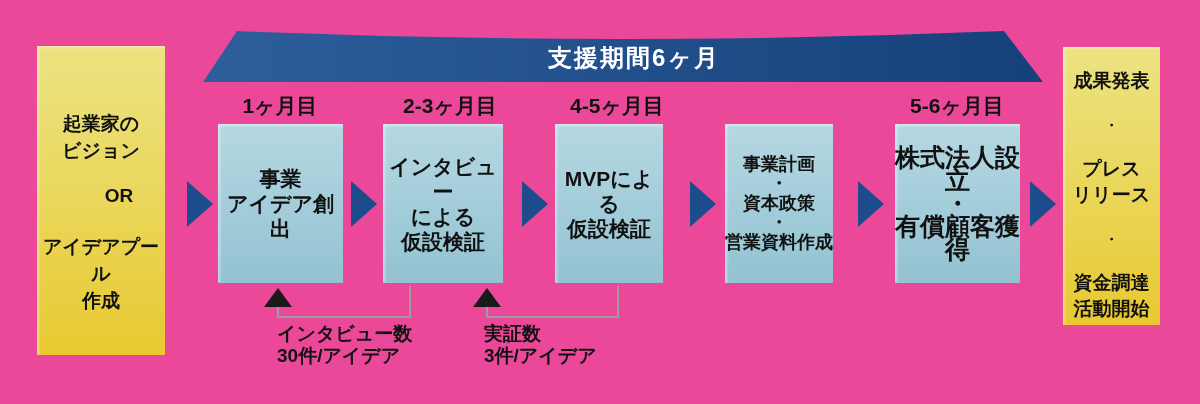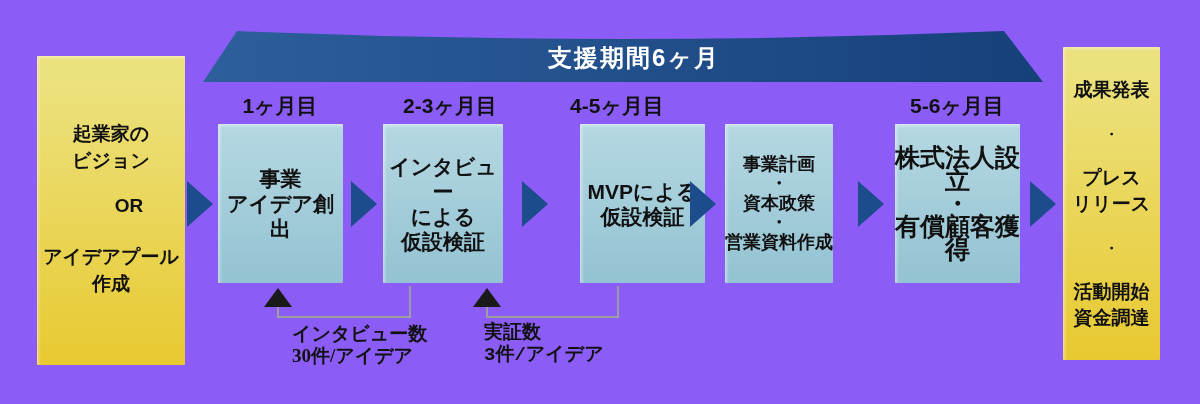--- a/index.html
+++ b/index.html
@@ -1,18 +1,18 @@
 <!DOCTYPE html>
 <html lang="ja" style="--banner-left: #2d5f9c; --banner-right: #16407a; --flow-arrow: #1c4c8b; --stage-box-top: #b5d8e2; --stage-box-bottom: #93c2d2; --yellow-top: #ebe17d; --yellow-bottom: #e8c931; --text: #111111; --connector: #9d9d9d; --marker: #1a1a1a;"><head>
 <meta charset="utf-8">
 <style>
   html,body{margin:0;padding:0;background:#fff;}
   body{font-family:"Liberation Sans","DejaVu Sans",sans-serif;}
   .canvas{
-    position:relative;width:1200px;height:404px;background:#8b5cf6;
+    position:relative;width:1200px;height:404px;background:#ec4899;
     overflow:hidden;color:var(--text,#111);font-weight:bold;
   }
   .overlay{position:absolute;left:0;top:0;width:1200px;height:404px;pointer-events:none;}
   .banner-label{
     position:absolute;left:484px;top:44px;width:300px;height:27px;
     text-align:center;font-size:24px;line-height:27px;color:#fff;letter-spacing:2px;
   }
   .period-label{
     position:absolute;top:95px;width:160px;text-align:center;
     font-size:21px;line-height:21px;color:var(--text,#111);
@@ -26,25 +26,25 @@
   }
   .stage-text{white-space:pre-line;font-size:21px;line-height:25px;color:var(--text,#111);}
   .stage-text.small{font-size:18px;line-height:19.5px;}
   .stage-text.mid{font-size:25px;line-height:23px;}
   .ybox{
     position:absolute;
     background:linear-gradient(180deg,var(--yellow-top,#ebe17d) 8%,var(--yellow-bottom,#e8c931) 100%);
     box-shadow:inset 2px 2px 3px rgba(255,255,255,.4);
     text-align:center;color:var(--text,#111);border-radius:1px;
   }
-  .ybox.source{left:37px;top:56px;width:148px;height:309px;padding-top:64px;box-sizing:border-box;font-size:19px;}
+  .ybox.source{left:37px;top:46px;width:128px;height:309px;padding-top:64px;box-sizing:border-box;font-size:19px;}
   .src-block{white-space:pre-line;line-height:27px;}
   .src-or{margin-top:18px;line-height:27px;margin-left:36px;}
   .src-block2{margin-top:24px;}
-  .ybox.outcome{left:1063px;top:47px;width:97px;height:313px;padding-top:30px;box-sizing:border-box;font-size:19px;}
+  .ybox.outcome{left:1063px;top:47px;width:97px;height:278px;padding-top:21px;box-sizing:border-box;font-size:19px;}
   .oline{line-height:26px;}
   .oline.dot{font-size:14px;line-height:14px;margin:24px 0;}
   .flow-arrow{
     position:absolute;top:181px;width:0;height:0;
     border-top:23px solid transparent;border-bottom:23px solid transparent;
     border-left:26px solid var(--flow-arrow,#1c4c8b);
   }
   .up-tri{
     position:absolute;top:288px;width:0;height:0;
     border-left:14px solid transparent;border-right:14px solid transparent;
@@ -89,21 +89,21 @@
 
   <div class="stage-box" style="left:218px;width:125px;">
     <div class="stage-text">事業
 アイデア創出</div>
   </div>
   <div class="stage-box" style="left:383px;width:120px;align-items:center;">
     <div class="stage-text">インタビュー
 による
 仮設検証</div>
   </div>
-  <div class="stage-box" style="left:580px;width:125px;">
+  <div class="stage-box" style="left:555px;width:108px;">
     <div class="stage-text">MVPによる
 仮設検証</div>
   </div>
   <div class="stage-box" style="left:725px;width:108px;">
     <div class="stage-text small">事業計画
 ・
 資本政策
 ・
 営業資料作成</div>
   </div>
@@ -112,32 +112,32 @@
 ・
 有償顧客獲得</div>
   </div>
 
   <div class="ybox outcome">
     <div class="oline">成果発表</div>
     <div class="oline dot">・</div>
     <div class="oline">プレス</div>
     <div class="oline">リリース</div>
     <div class="oline dot">・</div>
+    <div class="oline">資金調達</div>
     <div class="oline">活動開始</div>
-    <div class="oline">資金調達</div>
   </div>
 
   <div class="flow-arrow" style="left:187px;"></div>
   <div class="flow-arrow" style="left:351px;"></div>
   <div class="flow-arrow" style="left:522px;"></div>
   <div class="flow-arrow" style="left:690px;"></div>
   <div class="flow-arrow" style="left:858px;"></div>
   <div class="flow-arrow" style="left:1030px;"></div>
 
   <div class="up-tri" style="left:264px;"></div>
   <div class="up-tri" style="left:473px;"></div>
 
-  <div class="note" style="left:292px;font-family:Liberation Serif, serif;">インタビュー数
+  <div class="note" style="left:277px;">インタビュー数
 30件/アイデア</div>
-  <div class="note" style="left:484px;font-family:Liberation Mono, monospace;">実証数
+  <div class="note" style="left:484px;">実証数
 3件/アイデア</div>
 
 </div>
 
 </body></html>

